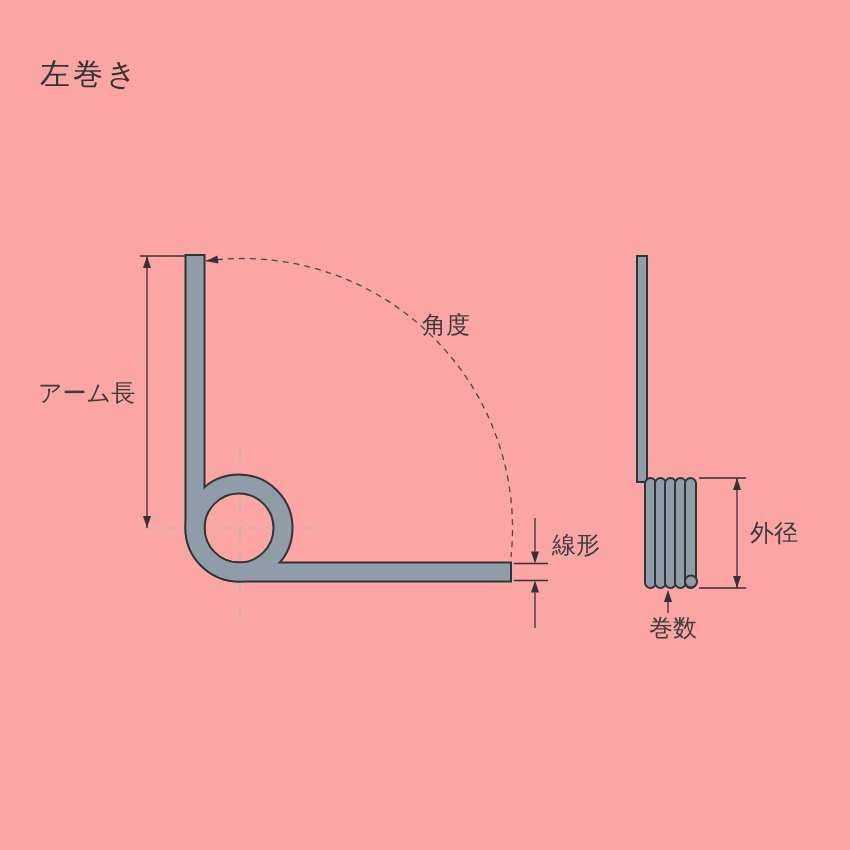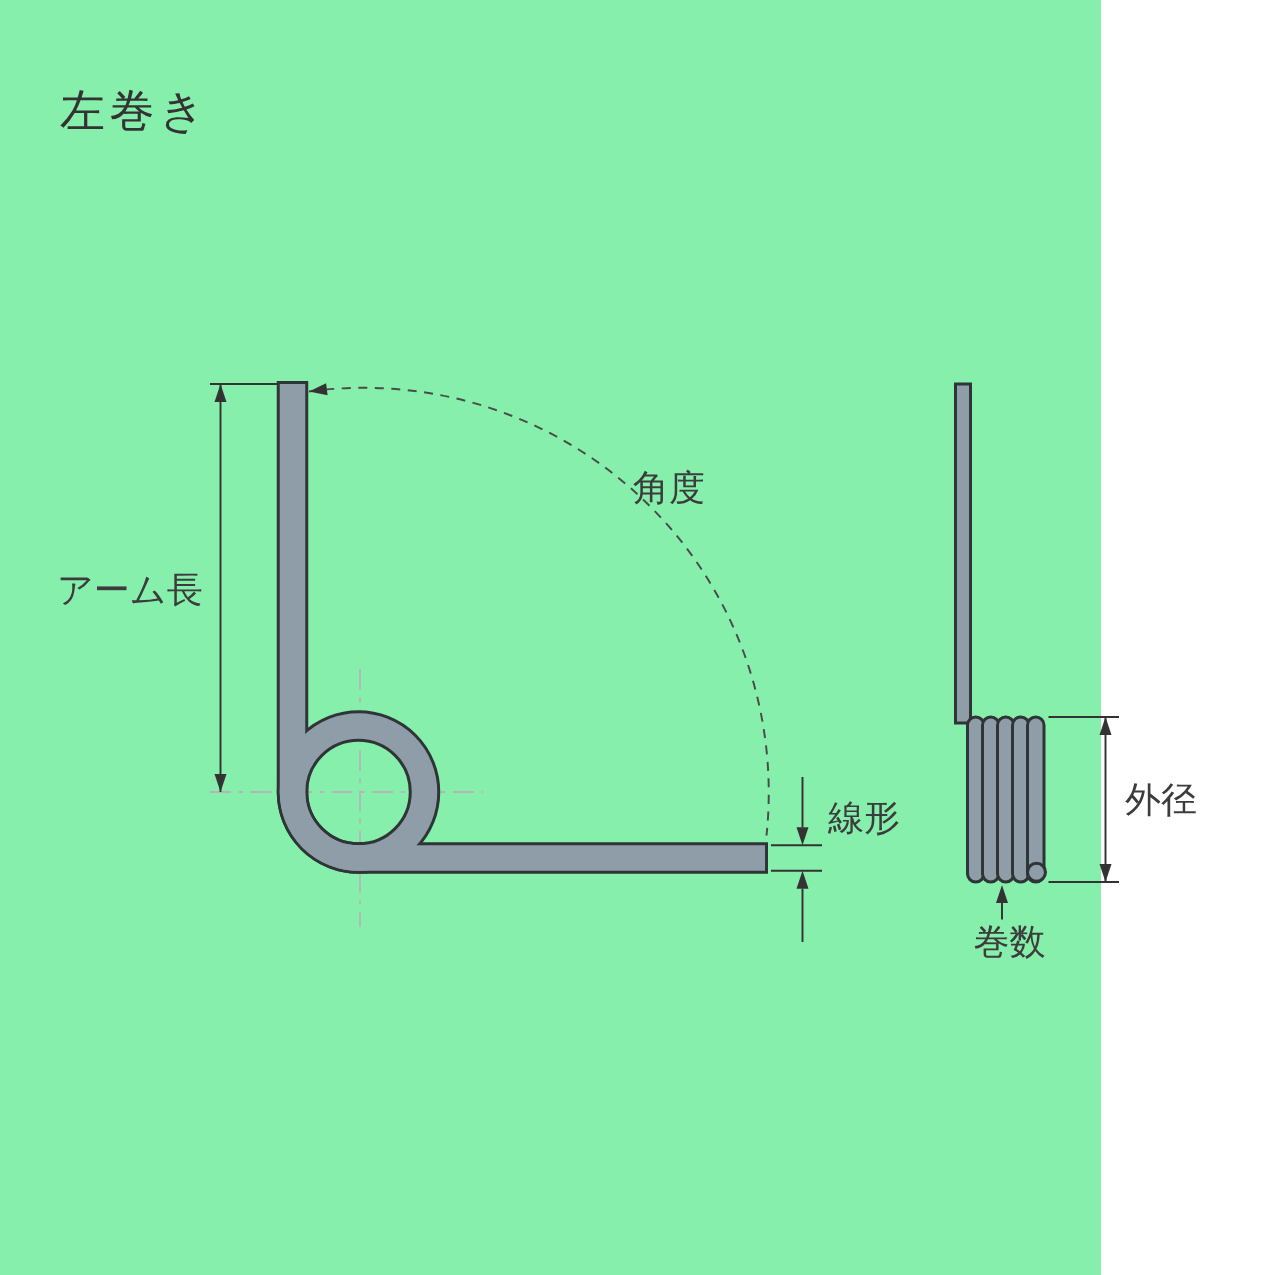--- a/index.html
+++ b/index.html
@@ -5,23 +5,23 @@
   html, body {
     margin: 0;
     padding: 0;
     width: 850px;
     height: 850px;
     background: #ffffff;
     overflow: hidden;
   }
   .canvas {
     position: relative;
-    width: 734px;
+    width: 850px;
     height: 850px;
-    background: #86efac;
+    background: #fca5a5;
   }
   svg text {
     font-family: "Liberation Sans", "DejaVu Sans", sans-serif;
     fill: #3c3c3c;
     font-size: 24px;
   }
   svg .title-text {
     font-size: 30px;
     letter-spacing: 3px;
     fill: #333333;

